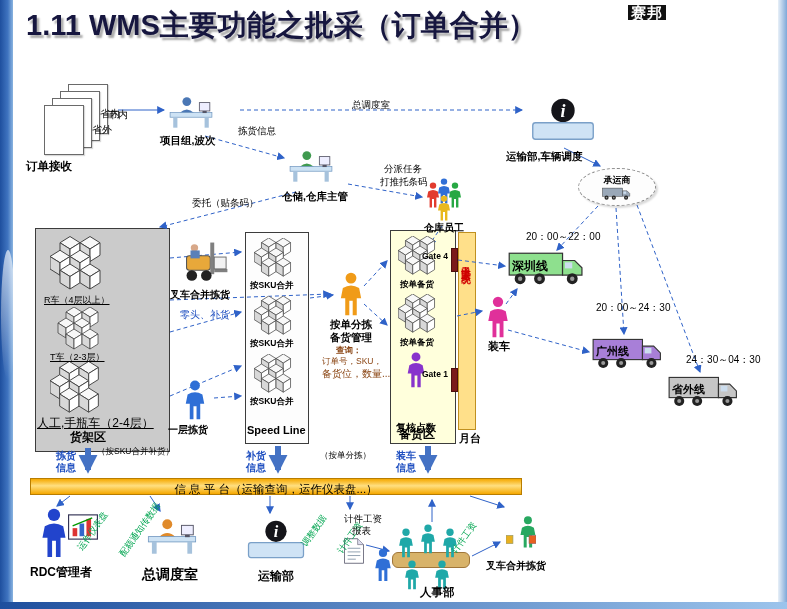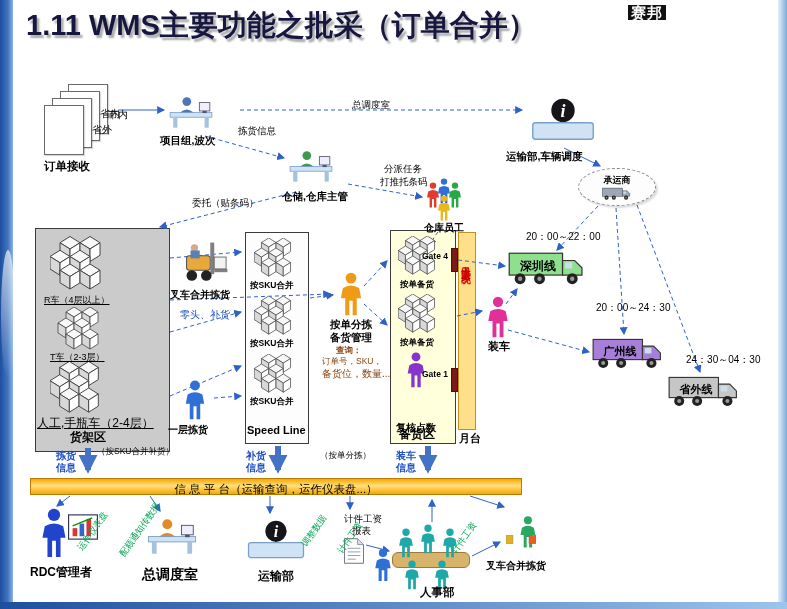--- a/index.html
+++ b/index.html
@@ -13,21 +13,21 @@
   .maroon{color:#8a4513}
   .red{color:#d00000}
   .u{text-decoration:underline}
   .panel{position:absolute;border:1px solid #3c3c3c;z-index:1}
   .icon{position:absolute;z-index:4}
   .rot{transform:rotate(-55deg);transform-origin:0 100%;font-size:9px}
   .sheet{position:absolute;width:40px;height:50px;background:#fff;border:1px solid #6a6a6a;z-index:3;box-shadow:1px 1px 1px rgba(0,0,0,.15)}
   .gatebar{position:absolute;width:7px;height:24px;background:#7b1a1a;border:1px solid #4c0f0f;z-index:5}
   .overlay{position:absolute;left:0;top:0;z-index:3;pointer-events:none}
   .frame{position:absolute;z-index:0}
-  .truck-label{position:absolute;z-index:6;text-align:center;font-weight:bold}
+  .truck-label{position:absolute;z-index:6;font-weight:bold}
 </style>
 </head>
 <body>
 
 <svg width="0" height="0" style="position:absolute" aria-hidden="true">
 <defs>
   <marker id="mA" viewBox="0 0 10 10" refX="8.5" refY="5" markerWidth="8" markerHeight="8" orient="auto-start-reverse">
         <path d="M0,0L10,5L0,10z" fill="#2f62c8"></path>
       </marker>
   <marker id="mB" viewBox="0 0 10 10" refX="8" refY="5" markerWidth="3.2" markerHeight="3.2" orient="auto-start-reverse">
@@ -118,21 +118,21 @@
   <span style="background:#111;color:#fff;font-size:15px;font-weight:bold;padding:0 3px;line-height:1;letter-spacing:1px">赛邦</span>
 </div>
 
 <div class="sheet" style="left:68px;top:84px"></div>
 <div class="sheet" style="left:60px;top:91px"></div>
 <div class="sheet" style="left:52px;top:98px"></div>
 <div class="sheet" style="left:44px;top:105px"></div>
 <div class="lbl" style="left:108px;top:109px">市内</div>
 <div class="lbl" style="left:100px;top:108px">省内</div>
 <div class="lbl" style="left:92px;top:124px">省外</div>
-<div class="lbl b" style="left:44px;top:160px;font-size:11.5px">订单接收</div>
+<div class="lbl b" style="left:26px;top:160px;font-size:11.5px">订单接收</div>
 
 <svg class="icon" style="left:168px;top:94px;width:46px;height:36px;color:#4a77b5">
     <use href="#deskman"></use>
   </svg>
 <div class="lbl b" style="left:160px;top:134px;font-size:10.5px">项目组,波次</div>
 
 <div class="lbl" style="left:238px;top:126px;font-size:9.5px">拣货信息</div>
 <div class="lbl" style="left:352px;top:100px;font-size:9.5px">总调度室</div>
 
 <svg class="icon" style="left:288px;top:148px;width:46px;height:36px;color:#3f9a4f">

